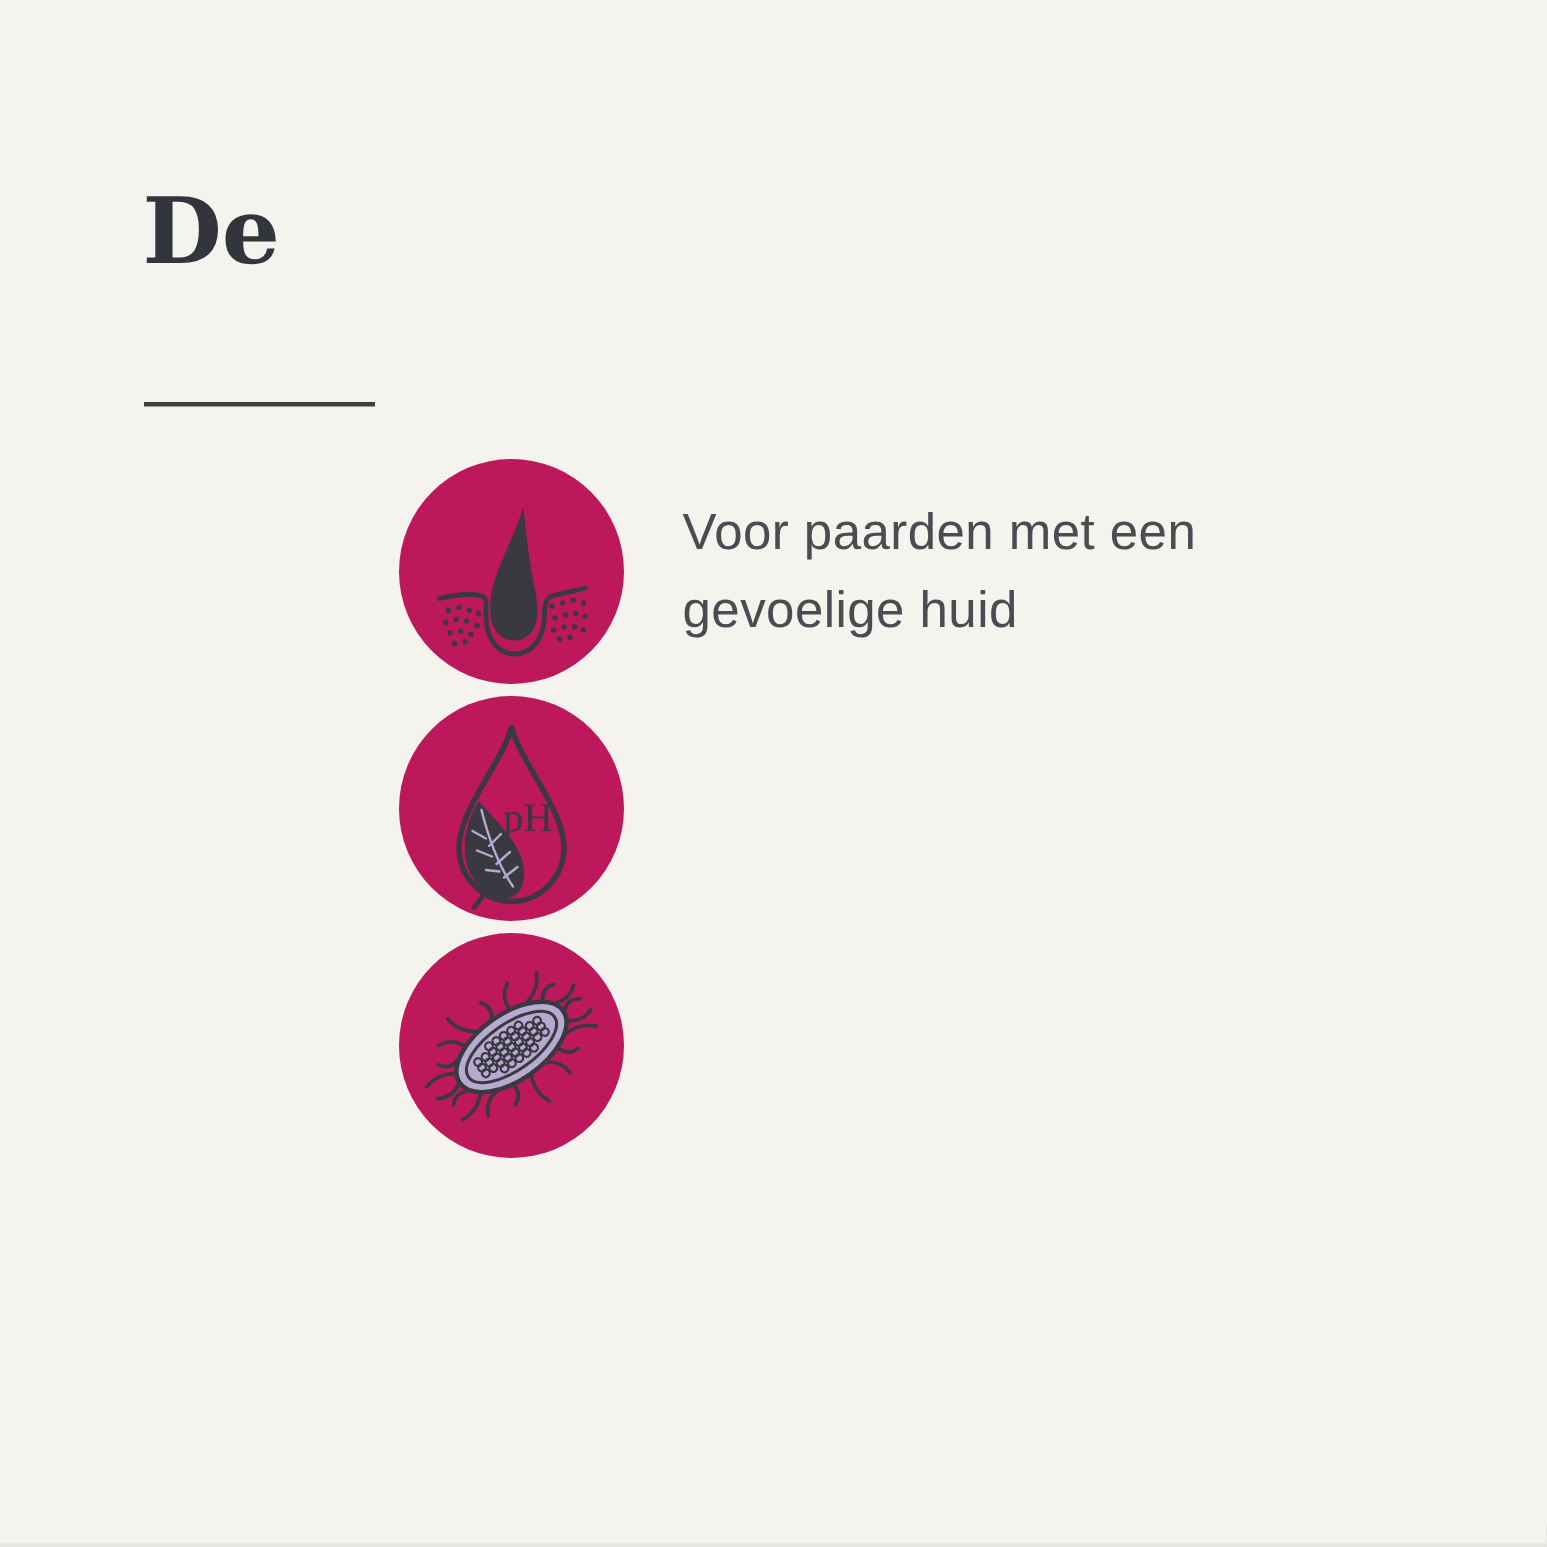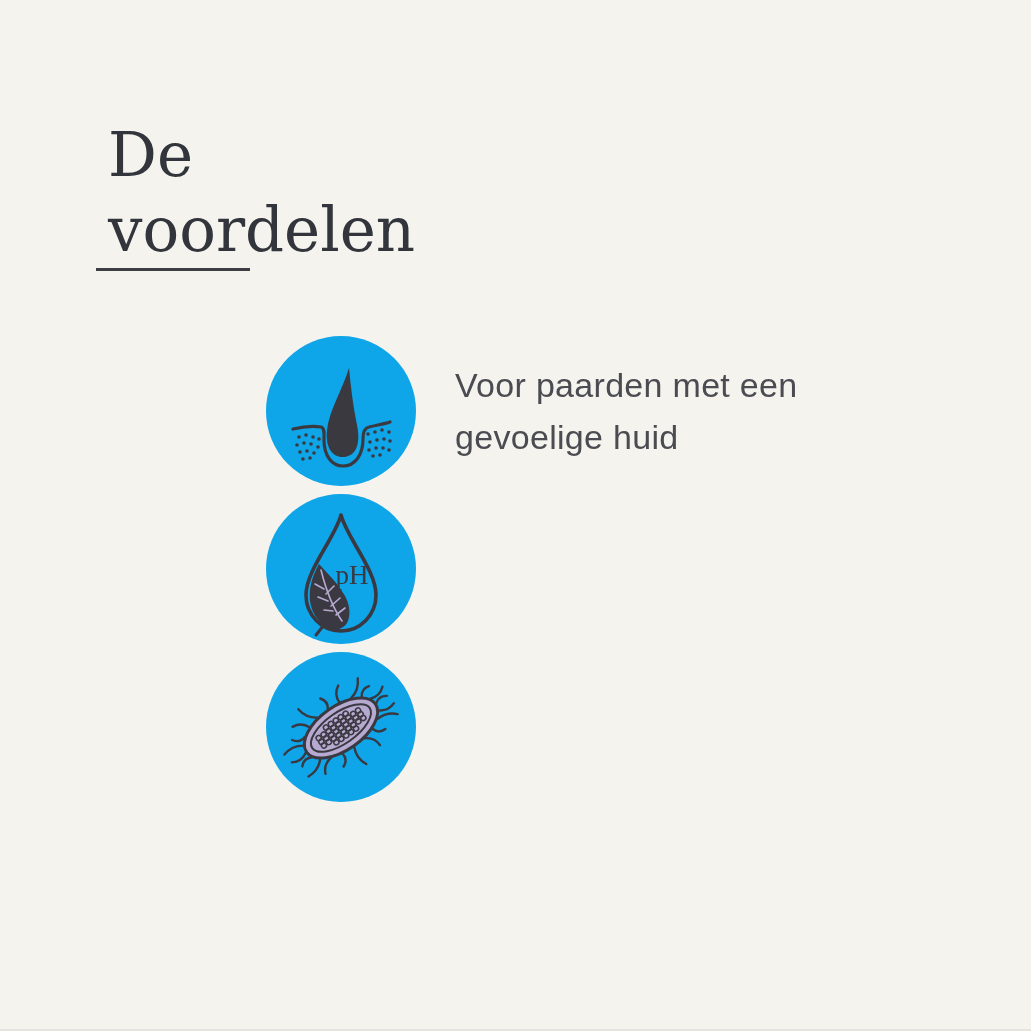--- a/index.html
+++ b/index.html
@@ -2,48 +2,47 @@
 <html><head>
 <meta charset="utf-8">
 <style>
   html,body{margin:0;padding:0;background:#ddd;}
   .canvas{
     position:relative;width:1031px;height:1031px;background:#f5f3ee;
     font-family:"Liberation Sans",sans-serif;overflow:hidden;
   }
   .canvas::after{content:"";position:absolute;left:0;right:0;bottom:0;height:2px;background:#e6e4df;}
   .title{
-    position:absolute;left:108px;top:76px;
-    font-family:"DejaVu Serif","Liberation Serif",serif;font-weight:400;
+    position:absolute;left:95px;top:76px;
+    font-family:"DejaVu Serif","Liberation Serif",serif;font-weight:700;
     font-size:61px;line-height:75px;color:#32353b;
   }
   .title span{display:block;}
   .title-rule{position:absolute;left:96px;top:268px;width:154px;height:3px;background:#3c3e43;}
-  .benefits{position:absolute;left:266px;top:336px;display:flex;flex-direction:column;gap:8px;}
+  .benefits{position:absolute;left:266px;top:306px;display:flex;flex-direction:column;gap:8px;}
   .benefit{display:flex;align-items:center;gap:39px;}
   .icon-circle{
-    width:150px;height:150px;border-radius:50%;background:#0ea5e9;
+    width:150px;height:150px;border-radius:50%;background:#be185d;
     flex:0 0 auto;display:flex;align-items:flex-end;justify-content:center;
   }
   .icon-circle svg{display:block;}
   .benefit-label{
     font-size:34px;line-height:52px;color:#4a4c51;letter-spacing:0.3px;max-width:420px;
   }
   .ph-text{
     font-family:"Liberation Serif",serif;font-size:27px;fill:#3a3840;
   }
 </style>
 </head>
 <body>
 
 <div class="canvas">
 
   <h1 class="title">
     <span>De</span>
-    <span>voordelen</span>
   </h1>
   <div class="title-rule"></div>
 
   <div class="benefits">
 
     <div class="benefit">
       <div class="icon-circle">
         <svg viewBox="0 0 150 150" width="150" height="150">
           <path d="M83,32 C77,52 63,75 61,94 C59,112 67,122 78,121 C90,120 95,108 91,89 C87,70 85,52 83,32 Z" fill="#3b3940"></path>
           <path d="M27,93 C39,90 49,90 55,91 C59,92 58,99 58,104 C58,120 66,130 77,130 C89,130 97,119 97,103 C97,97 98,92 103,91 C111,89 118,88 124,86" fill="none" stroke="#3b3940" stroke-width="3.2" stroke-linecap="round"></path>

